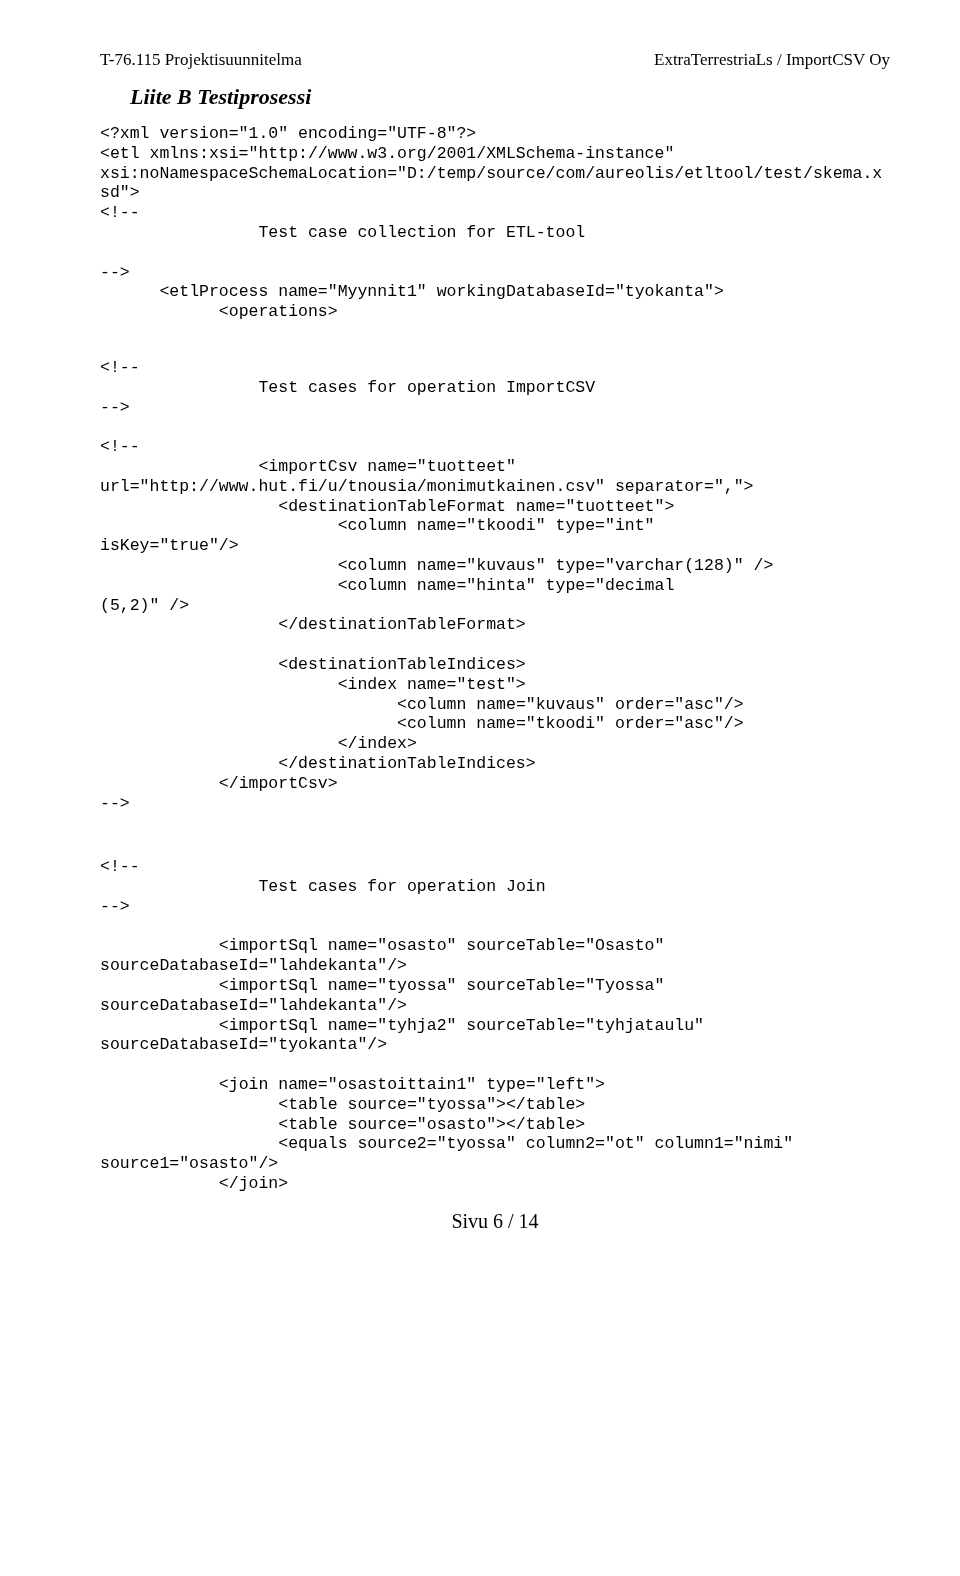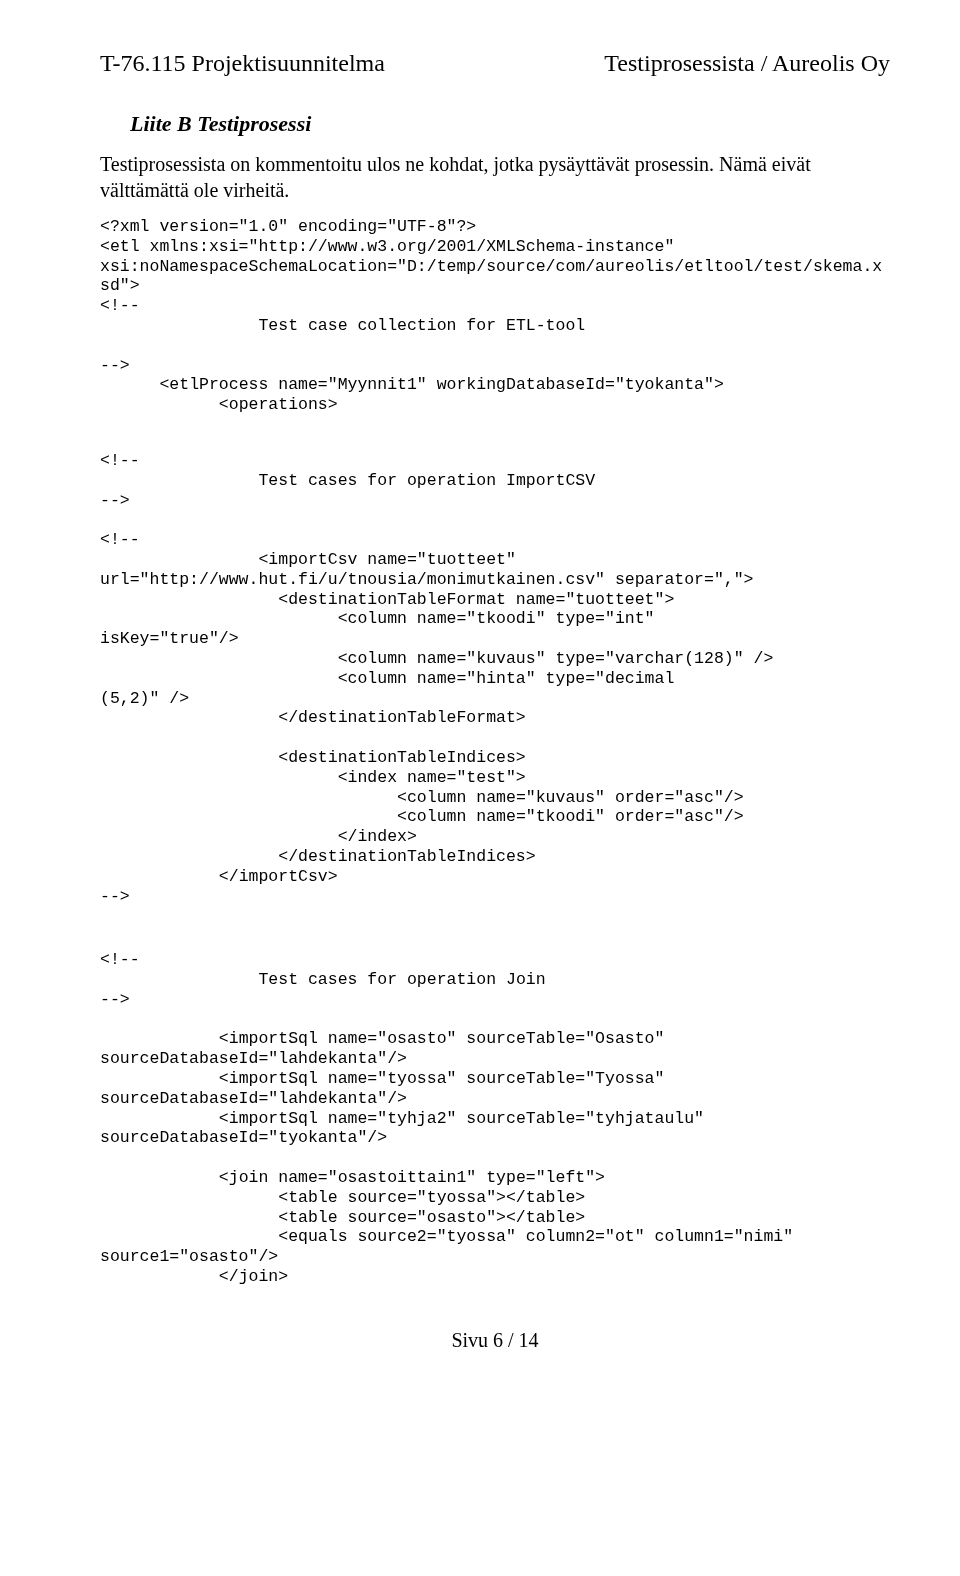--- a/index.html
+++ b/index.html
@@ -10,22 +10,22 @@
     color: #000;
     width: 960px;
   }
   .page {
     padding: 50px 70px 40px 100px;
     box-sizing: border-box;
   }
   .header-row {
     display: flex;
     justify-content: space-between;
-    font-size: 24px;
-    margin-bottom: 34px;
+    font-size: 17px;
+    margin-bottom: 14px;
   }
   h2 {
     font-size: 22px;
     font-style: italic;
     font-weight: bold;
     margin: 0 0 14px 30px;
   }
   .intro {
     font-size: 20px;
     line-height: 1.3;
@@ -35,36 +35,35 @@
     font-family: "Courier New", Courier, monospace;
     font-size: 16.5px;
     line-height: 1.2;
     white-space: pre-wrap;
     word-wrap: break-word;
     margin: 0;
   }
   .footer {
     text-align: center;
     font-size: 20px;
-    margin-top: 42px;
+    margin-top: 16px;
   }
 </style>
 </head>
 <body>
 
 <div class="page">
 
   <div class="header-row">
     <span>T-76.115 Projektisuunnitelma</span>
-    <span>Testiprosessista / Aureolis Oy</span>
+    <span>ExtraTerrestriaLs / ImportCSV Oy</span>
   </div>
 
   <h2>Liite B Testiprosessi</h2>
 
-  <p class="intro">Testiprosessista on kommentoitu ulos ne kohdat, jotka pysäyttävät prosessin. Nämä eivät välttämättä ole virheitä.</p>
 
   <pre class="code">&lt;?xml version="1.0" encoding="UTF-8"?&gt;
 &lt;etl xmlns:xsi="http://www.w3.org/2001/XMLSchema-instance"
 xsi:noNamespaceSchemaLocation="D:/temp/source/com/aureolis/etltool/test/skema.x
 sd"&gt;
 &lt;!--
                 Test case collection for ETL-tool
 
 --&gt;
       &lt;etlProcess name="Myynnit1" workingDatabaseId="tyokanta"&gt;

